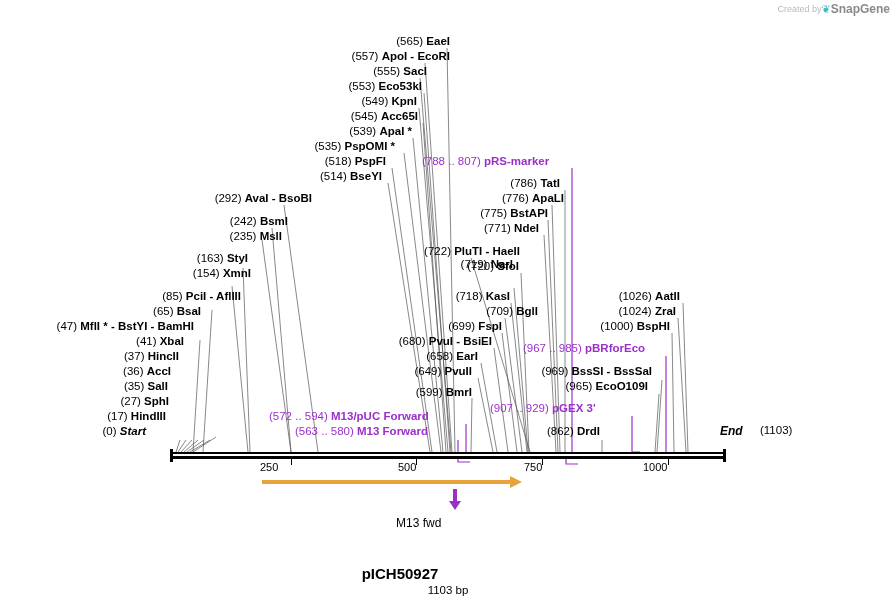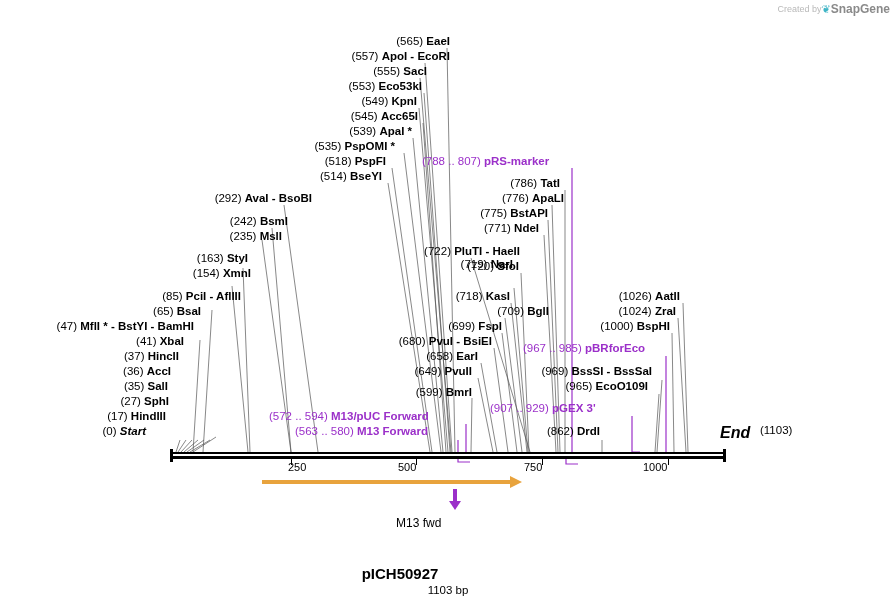--- a/index.html
+++ b/index.html
@@ -87,21 +87,21 @@
     border-left:6px solid transparent;
     border-right:6px solid transparent;
     border-top:9px solid #9b30c9;
   }
   #m13fwd-label{
     position:absolute;left:396px;top:516px;width:120px;text-align:left;
     font-size:12px;color:#000;
   }
 
   #end-label{
-    position:absolute;left:720px;top:424px;font-size:16px;font-weight:bold;font-style:italic;
+    position:absolute;left:720px;top:424px;font-size:12px;font-weight:bold;font-style:italic;
   }
   #end-pos{
     position:absolute;left:760px;top:424px;font-size:11.5px;
   }
 
   #title{
     position:absolute;left:0;top:565px;width:800px;text-align:center;
     font-size:15px;font-weight:bold;color:#000;
   }
   #subtitle{
@@ -180,21 +180,21 @@
   </g>
 </svg>
 
 <div id="plasmid-line">
     <div class="inner"></div>
   </div>
 <div class="endcap" style="left:170px"></div>
 <div class="endcap" style="left:723px"></div>
 
 <div class="tick" style="left:291px"></div>
-<div class="ticklabel" style="left:288px">250</div>
+<div class="ticklabel" style="left:260px">250</div>
 <div class="tick" style="left:416px"></div>
 <div class="ticklabel" style="left:398px">500</div>
 <div class="tick" style="left:542px"></div>
 <div class="ticklabel" style="left:524px">750</div>
 <div class="tick" style="left:668px"></div>
 <div class="ticklabel" style="left:643px">1000</div>
 
 <div id="end-label">End</div>
 <div id="end-pos">(1103)</div>
 
@@ -309,21 +309,21 @@
   <span class="nm">SfoI</span>
 </div>
 <div class="ann black right" style="left:300px;top:258px;width:213px">
   <span class="pos">(719)</span>
   <span class="nm">NarI</span>
 </div>
 <div class="ann black right" style="left:300px;top:290px;width:210px">
   <span class="pos">(718)</span>
   <span class="nm">KasI</span>
 </div>
-<div class="ann black right" style="left:312px;top:305px;width:237px">
+<div class="ann black right" style="left:301px;top:305px;width:237px">
   <span class="pos">(709)</span>
   <span class="nm">BglI</span>
 </div>
 <div class="ann black right" style="left:300px;top:320px;width:202px">
   <span class="pos">(699)</span>
   <span class="nm">FspI</span>
 </div>
 <div class="ann black right" style="left:280px;top:335px;width:212px">
   <span class="pos">(680)</span>
   <span class="nm">PvuI  - BsiEI</span>

